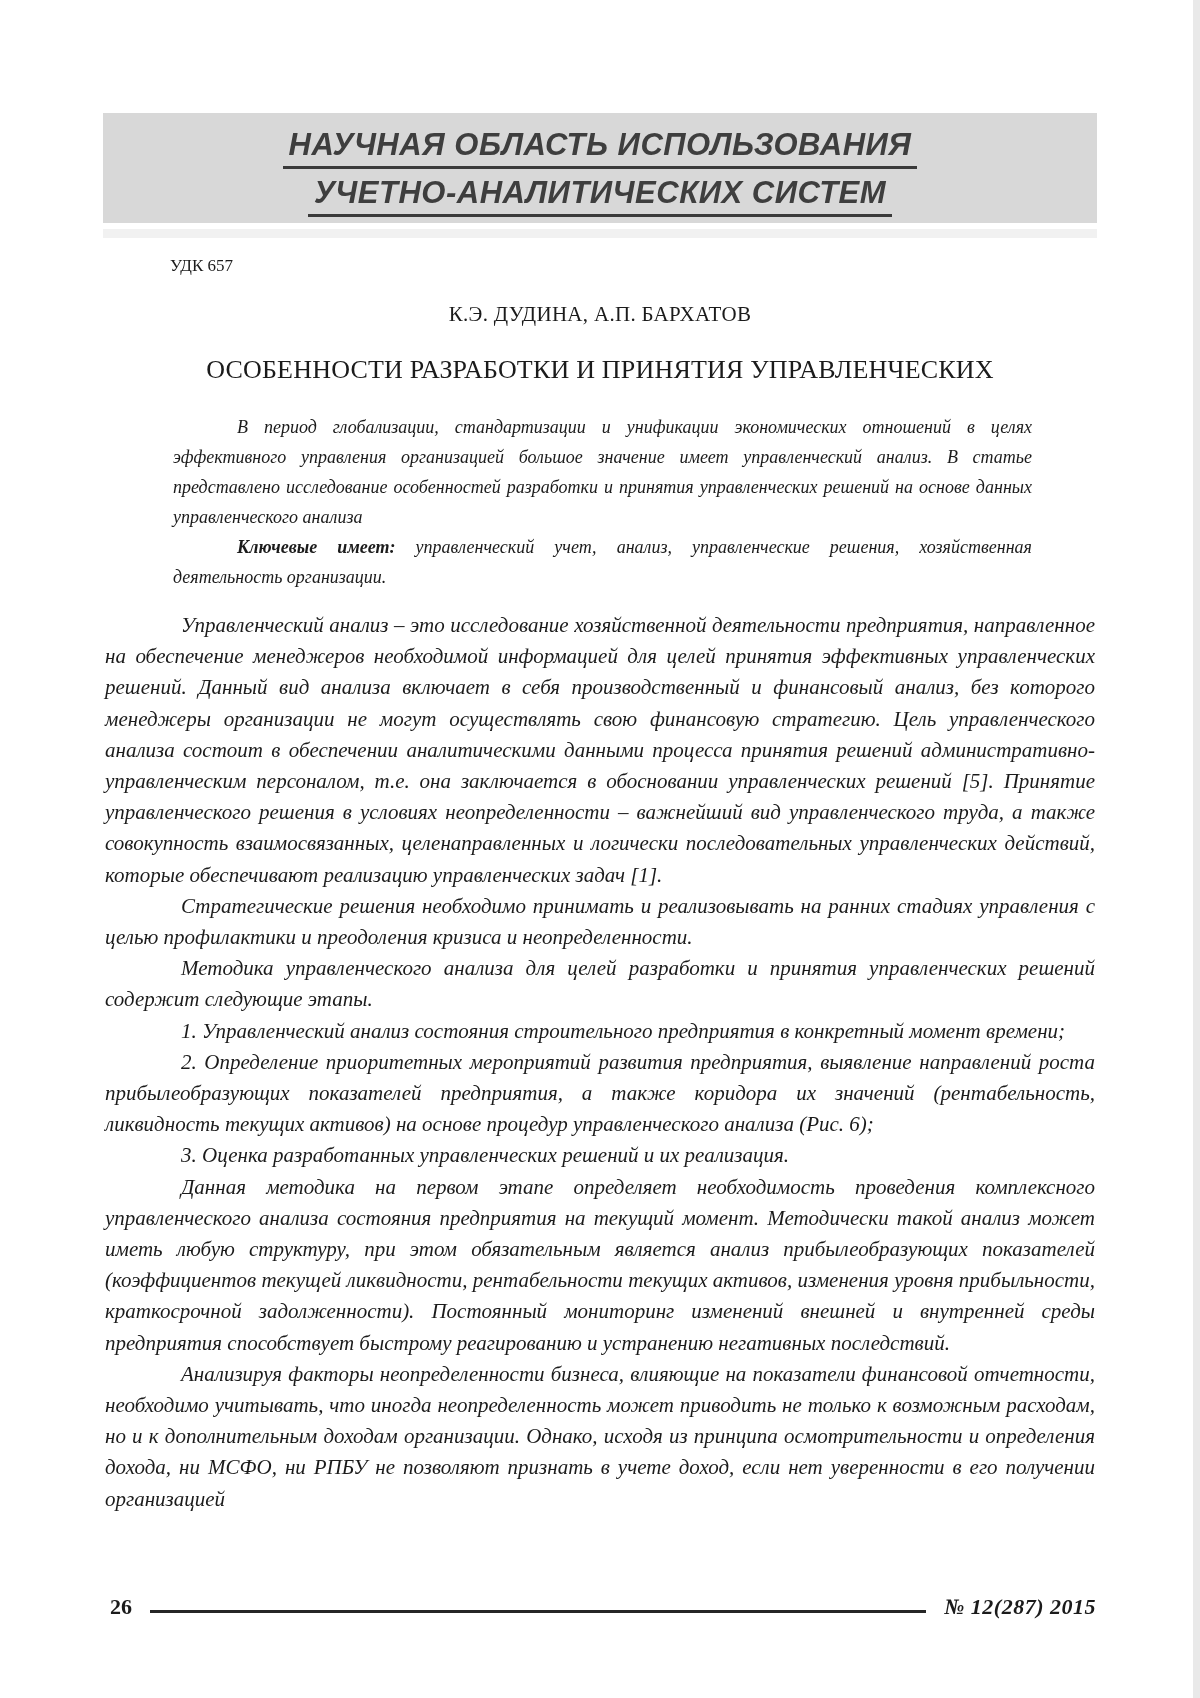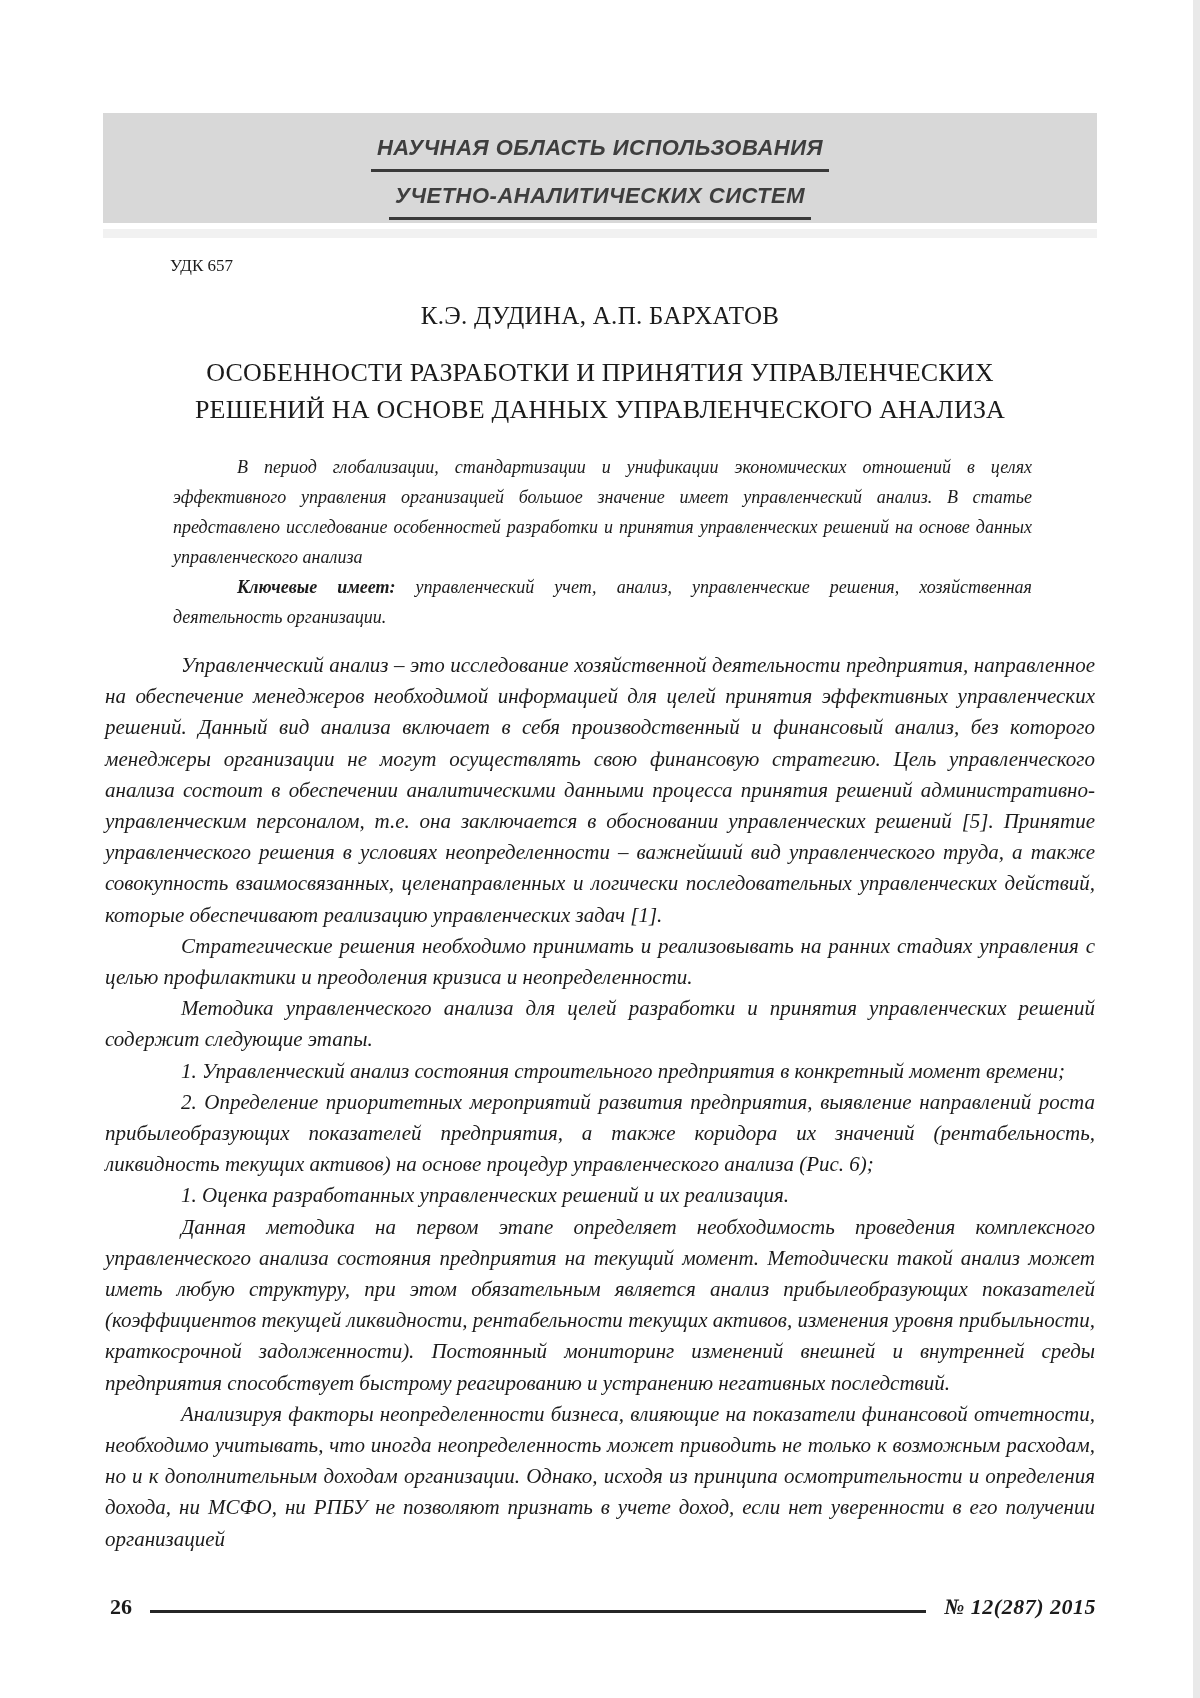--- a/index.html
+++ b/index.html
@@ -29,21 +29,21 @@
     font-family: "Liberation Sans", sans-serif;
   }
   .banner .bline {
     display: block;
     line-height: 48px;
   }
   .banner .bline span {
     display: inline-block;
     font-style: italic;
     font-weight: bold;
-    font-size: 22px;
+    font-size: 31px;
     letter-spacing: 0.5px;
     color: #3e3e3e;
     border-bottom: 3px solid #3a3a3a;
     padding: 0 6px 2px 6px;
     line-height: 38px;
   }
   .strip {
     width: 994px;
     margin: 6px auto 0 103px;
     height: 9px;
@@ -51,21 +51,21 @@
   }
 
   
   .udc {
     margin: 18px 105px 0 170px;
     font-size: 17px;
   }
   .authors {
     margin: 26px 105px 0 105px;
     text-align: center;
-    font-size: 25px;
+    font-size: 21px;
     letter-spacing: 0.3px;
   }
   .title {
     margin: 24px 105px 0 105px;
     text-align: center;
     font-weight: normal;
     font-size: 26px;
     line-height: 37px;
     letter-spacing: 0.2px;
   }
@@ -130,35 +130,34 @@
     </div>
   </div>
   <div class="strip"></div>
 
   <div class="udc">УДК 657</div>
 
   <div class="authors">К.Э. ДУДИНА, А.П. БАРХАТОВ</div>
 
   <h1 class="title">
     <span>ОСОБЕННОСТИ РАЗРАБОТКИ И ПРИНЯТИЯ УПРАВЛЕНЧЕСКИХ</span><br>
-    <span>РЕШЕНИЙ НА ОСНОВЕ ДАННЫХ УПРАВЛЕНЧЕСКОГО АНАЛИЗА</span>
   </h1>
 
   <div class="abstract-block">
     <p>В период глобализации, стандартизации и унификации экономических отношений в целях эффективного управления организацией большое значение имеет управленческий анализ. В статье представлено исследование особенностей разработки и принятия управленческих решений на основе данных управленческого анализа</p>
     <p><span class="keywords-label">Ключевые имеет:</span><span> управленческий учет, анализ, управленческие решения, хозяйственная деятельность организации.</span></p>
   </div>
 
   <div class="body-text">
     <p>Управленческий анализ – это исследование хозяйственной деятельности предприятия, направленное на обеспечение менеджеров необходимой информацией для целей принятия эффективных управленческих решений. Данный вид анализа включает в себя производственный и финансовый анализ, без которого менеджеры организации не могут осуществлять свою финансовую стратегию. Цель управленческого анализа состоит в обеспечении аналитическими данными процесса принятия решений административно-управленческим персоналом, т.е. она заключается в обосновании управленческих решений [5]. Принятие управленческого решения в условиях неопределенности – важнейший вид управленческого труда, а также совокупность взаимосвязанных, целенаправленных и логически последовательных управленческих действий, которые обеспечивают реализацию управленческих задач [1].</p>
     <p>Стратегические решения необходимо принимать и реализовывать на ранних стадиях управления с целью профилактики и преодоления кризиса и неопределенности.</p>
     <p>Методика управленческого анализа для целей разработки и принятия управленческих решений содержит следующие этапы.</p>
     <p>1. Управленческий анализ состояния строительного предприятия в конкретный момент времени;</p>
     <p>2. Определение приоритетных мероприятий развития предприятия, выявление направлений роста прибылеобразующих показателей предприятия, а также коридора их значений (рентабельность, ликвидность текущих активов) на основе процедур управленческого анализа (Рис. 6);</p>
-    <p>1. Оценка разработанных управленческих решений и их реализация.</p>
+    <p>3. Оценка разработанных управленческих решений и их реализация.</p>
     <p>Данная методика на первом этапе определяет необходимость проведения комплексного управленческого анализа состояния предприятия на текущий момент. Методически такой анализ может иметь любую структуру, при этом обязательным является анализ прибылеобразующих показателей (коэффициентов текущей ликвидности, рентабельности текущих активов, изменения уровня прибыльности, краткосрочной задолженности). Постоянный мониторинг изменений внешней и внутренней среды предприятия способствует быстрому реагированию и устранению негативных последствий.</p>
     <p>Анализируя факторы неопределенности бизнеса, влияющие на показатели финансовой отчетности, необходимо учитывать, что иногда неопределенность может приводить не только к возможным расходам, но и к дополнительным доходам организации. Однако, исходя из принципа осмотрительности и определения дохода, ни МСФО, ни РПБУ не позволяют признать в учете доход, если нет уверенности в его получении организацией</p>
   </div>
 
   <div class="footer">
     <span class="page-num">26</span>
     <span class="rule"></span>
     <span class="issue">№ 12(287) 2015</span>
   </div>
 </div>

